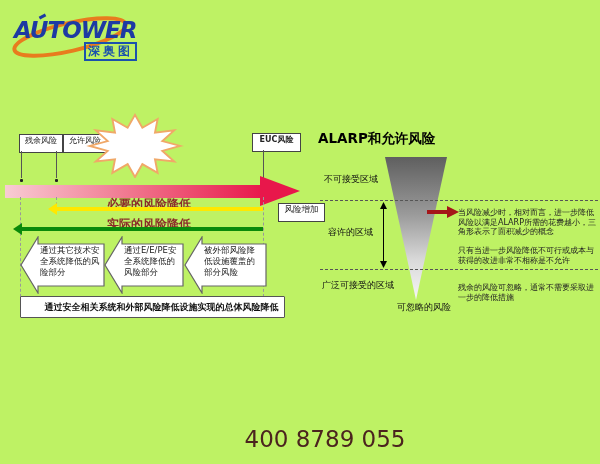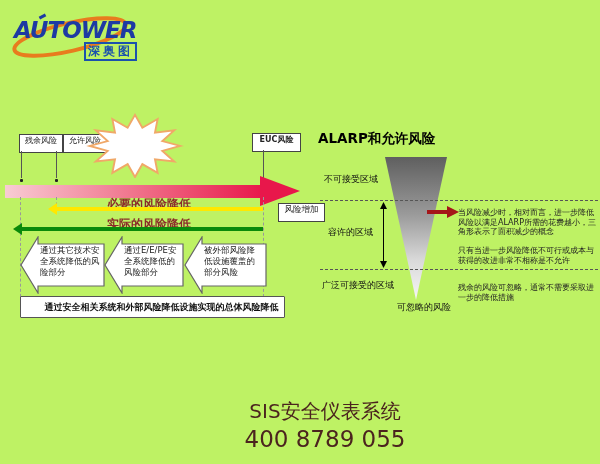--- a/index.html
+++ b/index.html
@@ -162,16 +162,15 @@
 
   <div class="region-label" style="left:324px;top:173px;">不可接受区域</div>
   <div class="region-label" style="left:328px;top:226px;">容许的区域</div>
   <div class="region-label" style="left:322px;top:279px;">广泛可接受的区域</div>
   <div class="region-label" style="left:397px;top:301px;">可忽略的风险</div>
 
   <div class="note" style="left:458px;top:208px;">当风险减少时，相对而言，进一步降低风险以满足ALARP所需的花费越小，三角形表示了面积减少的概念</div>
   <div class="note" style="left:458px;top:246px;">只有当进一步风险降低不可行或成本与获得的改进非常不相称是不允许</div>
   <div class="note" style="left:458px;top:283px;">残余的风险可忽略，通常不需要采取进一步的降低措施</div>
 
-  <div class="footer-line footer-product">SIS安全仪表系统</div>
   <div class="footer-line footer-phone">400 8789 055</div>
 
 </div>
 
 </body></html>

